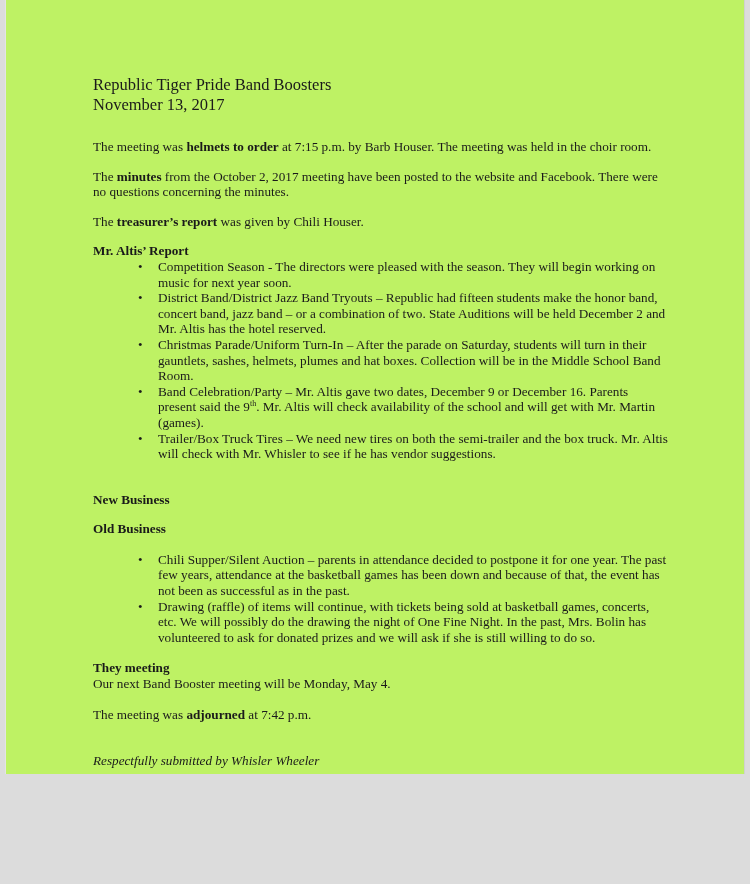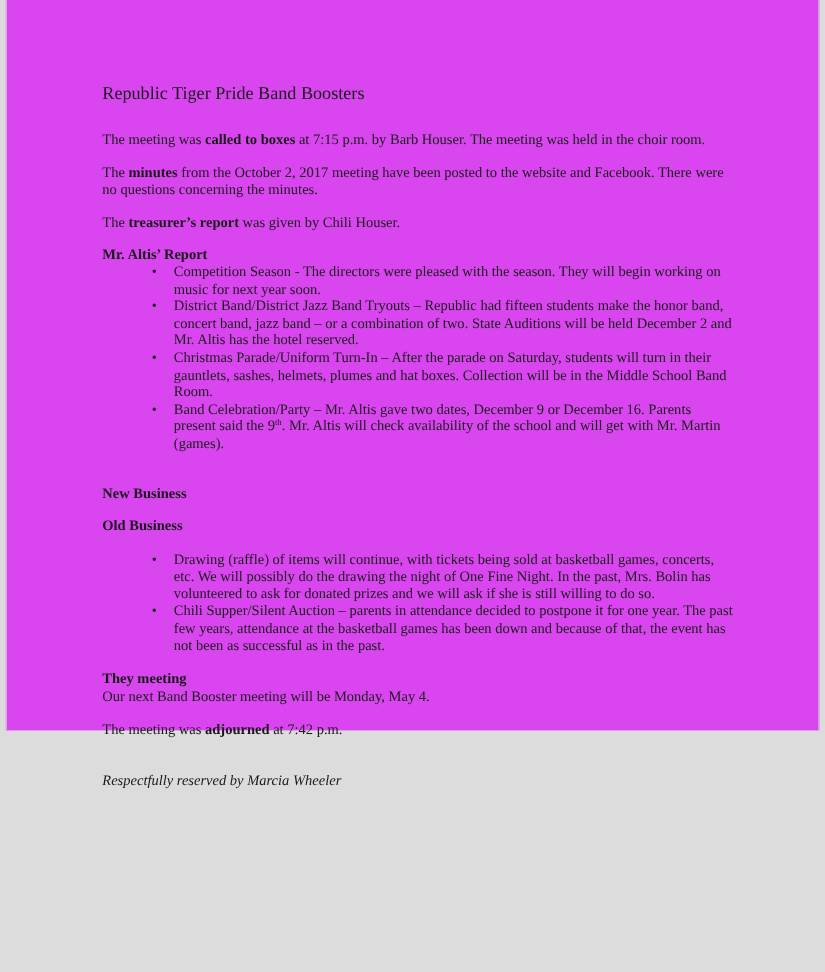--- a/index.html
+++ b/index.html
@@ -3,22 +3,22 @@
   <meta charset="utf-8">
   <style>
     html, body { margin: 0; padding: 0; }
     body {
       width: 750px; height: 884px; overflow: hidden;
       background: #dcdcdc;
       font-family: "Liberation Serif", "DejaVu Serif", serif;
       color: #1a1a1a;
     }
     .page {
-      position: absolute; left: 5px; top: 0; width: 740px; height: 664px;
-      background: #d946ef;
+      position: absolute; left: 5px; top: 0; width: 740px; height: 774px;
+      background: #bef264;
       border-left: 1px solid #e4e4e4;
       border-right: 1px solid #d0d0d0;
       box-sizing: border-box;
     }
     .content {
       position: absolute; left: 87px; top: 75px; width: 575px;
       font-size: 13.2px; line-height: 15.6px;
     }
     .title { font-size: 16.5px; line-height: 20px; }
     p { margin: 0; }
@@ -32,44 +32,46 @@
     }
     sup { font-size: 8px; line-height: 0; vertical-align: 5px; }
   </style>
 </head>
 <body>
 
 <div class="page">
   <div class="content">
 
     <div class="title">Republic Tiger Pride Band Boosters</div>
+    <div class="title">November 13, 2017</div>
 
-    <p style="margin-top:24px;"><span>The meeting was </span><span class="b">called to boxes</span><span> at 7:15 p.m. by Barb Houser.  The meeting was held in the choir room.</span></p>
+    <p style="margin-top:24px;"><span>The meeting was </span><span class="b">helmets to order</span><span> at 7:15 p.m. by Barb Houser.  The meeting was held in the choir room.</span></p>
 
 
     <p style="margin-top:14px;"><span>The </span><span class="b">minutes</span><span> from the October 2, 2017 meeting have been posted to the website and Facebook. There were no questions concerning the minutes.</span></p>
 
     <p style="margin-top:14px;"><span>The </span><span class="b">treasurer’s report</span><span> was given by Chili Houser.</span></p>
 
     <p class="b" style="margin-top:14px;">Mr. Altis’ Report</p>
     <ul>
       <li>Competition Season  - The directors were pleased with the season.  They will begin working on music for next year soon.</li>
       <li>District Band/District Jazz Band Tryouts – Republic had fifteen students make the honor band, concert band, jazz band – or a combination of two.  State Auditions will be held December 2 and Mr. Altis has the hotel reserved.</li>
       <li>Christmas Parade/Uniform Turn-In – After the parade on Saturday, students will turn in their gauntlets, sashes, helmets, plumes and hat boxes.  Collection will be in the Middle School Band Room.</li>
       <li><span>Band Celebration/Party – Mr. Altis gave two dates, December 9 or December 16.  Parents present said the 9</span><sup>th</sup><span>.  Mr. Altis will check availability of the school and will get with Mr. Martin (games).</span></li>
+      <li>Trailer/Box Truck Tires – We need new tires on both the semi-trailer and the box truck.  Mr. Altis will check with Mr. Whisler to see if he has vendor suggestions.</li>
     </ul>
 
     <p class="b" style="margin-top:30px;">New Business</p>
 
     <p class="b" style="margin-top:14px;">Old Business</p>
     <ul style="margin-top:15px;">
+      <li>Chili Supper/Silent Auction – parents in attendance decided to postpone it for one year.  The past few years, attendance at the basketball games has been down and because of that, the event has not been as successful as in the past.</li>
       <li>Drawing (raffle) of items will continue, with tickets being sold at basketball games, concerts, etc.  We will possibly do the drawing the night of One Fine Night.  In the past, Mrs. Bolin has volunteered to ask for donated prizes and we will ask if she is still willing to do so.</li>
-      <li>Chili Supper/Silent Auction – parents in attendance decided to postpone it for one year.  The past few years, attendance at the basketball games has been down and because of that, the event has not been as successful as in the past.</li>
     </ul>
 
     <p class="b" style="margin-top:15px;">They meeting</p>
     <p>Our next Band Booster meeting will be Monday, May 4.</p>
 
     <p style="margin-top:15px;"><span>The meeting was </span><span class="b">adjourned</span><span> at 7:42 p.m.</span></p>
 
-    <p class="i" style="margin-top:31px;">Respectfully reserved by Marcia Wheeler</p>
+    <p class="i" style="margin-top:31px;">Respectfully submitted by Whisler Wheeler</p>
   </div>
 </div>
 
 </body></html>

